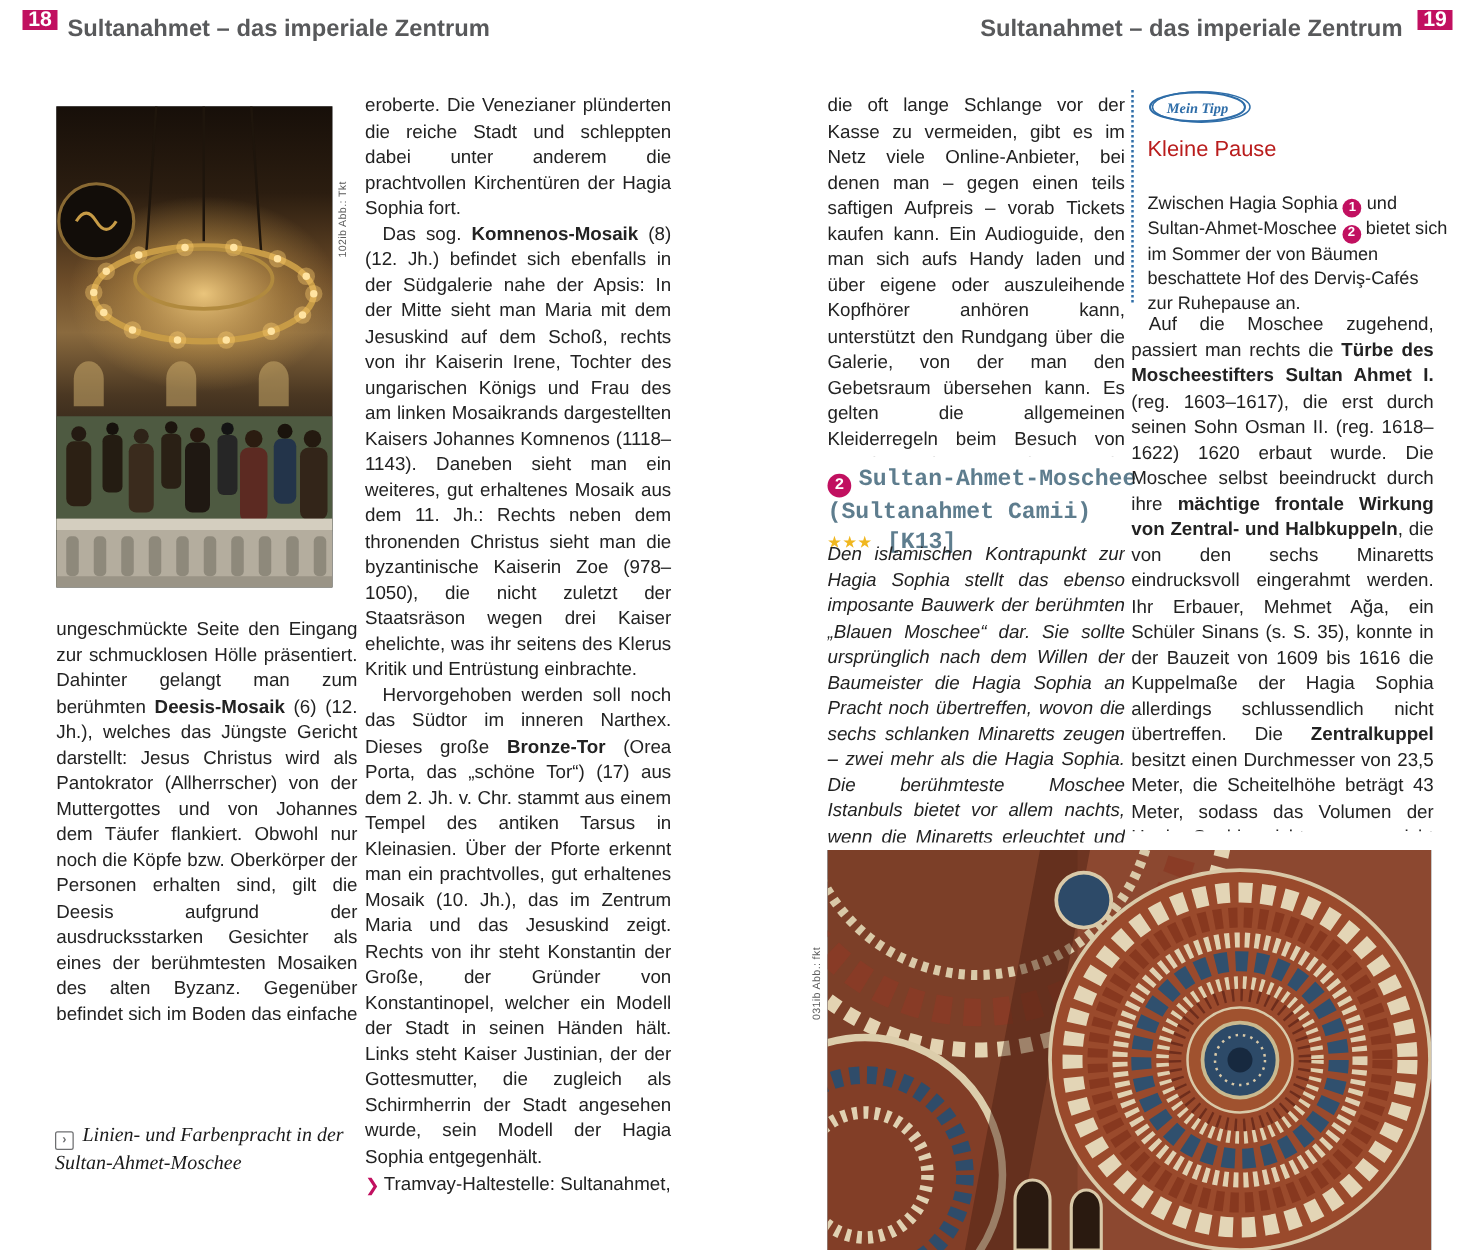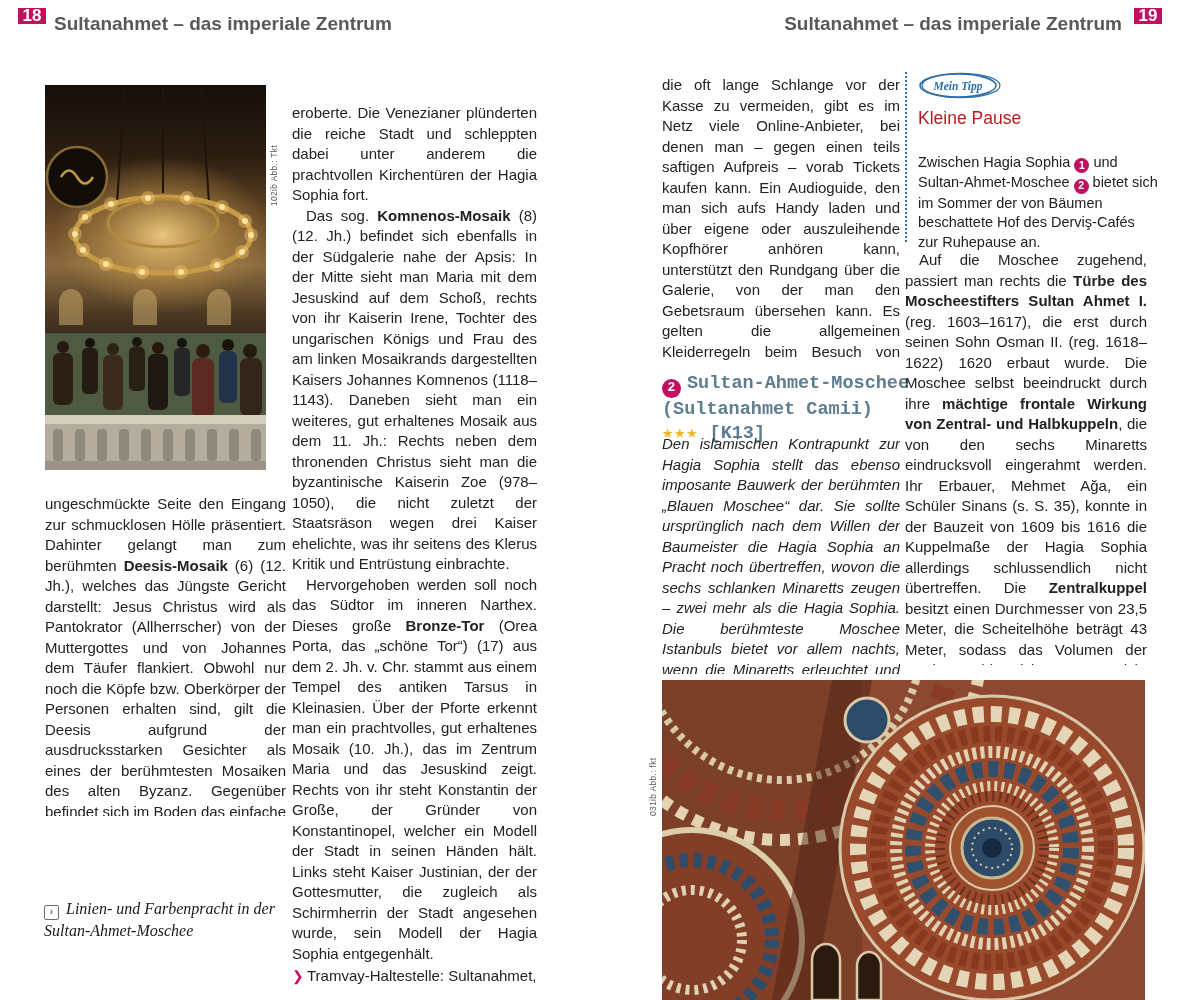--- a/index.html
+++ b/index.html
@@ -159,21 +159,21 @@
     </svg>
   </div>
   <div class="credit" style="left:269px;top:86px;height:120px;">102ib Abb.: Tkt</div>
 
   <div class="col" style="left:45px;top:494px;width:241px;height:322px;"><span>ungeschmückte Seite den Eingang zur schmucklosen Hölle präsentiert. Dahinter gelangt man zum berühmten </span><span class="b">Deesis-Mosaik</span><span> (6) (12. Jh.), welches das Jüngste Gericht darstellt: Jesus Christus wird als Pantokrator (Allherrscher) von der Muttergottes und von Johannes dem Täufer flankiert. Obwohl nur noch die Köpfe bzw. Oberkörper der Personen erhalten sind, gilt die Deesis aufgrund der ausdrucksstarken Gesichter als eines der berühmtesten Mosaiken des alten Byzanz. Gegenüber befindet sich im Boden das einfache </span></div>
 
   <div class="caption" style="left:44px;top:898px;">
     <span class="cap-icon">›</span><span><span class="i">Linien- und Farbenpracht in der Sultan-Ahmet-Moschee</span></span>
   </div>
 
-  <div class="col" style="left:292px;top:75px;width:245px;height:885px;margin-top:28px;">
+  <div class="col" style="left:292px;top:75px;width:245px;height:885px;">
     <div><span>eroberte. Die Venezianer plünderten die reiche Stadt und schleppten dabei unter anderem die prachtvollen Kirchentüren der Hagia Sophia fort.</span></div>
     <div class="ind"><span>Das sog. </span><span class="b">Komnenos-Mosaik</span><span> (8) (12. Jh.) befindet sich ebenfalls in der Südgalerie nahe der Apsis: In der Mitte sieht man Maria mit dem Jesuskind auf dem Schoß, rechts von ihr Kaiserin Irene, Tochter des ungarischen Königs und Frau des am linken Mosaikrands dargestellten Kaisers Johannes Komnenos (1118–1143). Daneben sieht man ein weiteres, gut erhaltenes Mosaik aus dem 11. Jh.: Rechts neben dem thronenden Christus sieht man die byzantinische Kaiserin Zoe (978–1050), die nicht zuletzt der Staatsräson wegen drei Kaiser ehelichte, was ihr seitens des Klerus Kritik und Entrüstung einbrachte.</span></div>
     <div class="ind"><span>Hervorgehoben werden soll noch das Südtor im inneren Narthex. Dieses große </span><span class="b">Bronze-Tor</span><span> (Orea Porta, das „schöne Tor“) (17) aus dem 2. Jh. v. Chr. stammt aus einem Tempel des antiken Tarsus in Kleinasien. Über der Pforte erkennt man ein prachtvolles, gut erhaltenes Mosaik (10. Jh.), das im Zentrum Maria und das Jesuskind zeigt. Rechts von ihr steht Konstantin der Große, der Gründer von Konstantinopel, welcher ein Modell der Stadt in seinen Händen hält. Links steht Kaiser Justinian, der der Gottesmutter, die zugleich als Schirmherrin der Stadt angesehen wurde, sein Modell der Hagia Sophia entgegenhält.</span></div>
     <div class="info">
       <span class="info-arrow">❯</span><span><span>Tramvay-Haltestelle: Sultanahmet, https://muze.gen.tr/muze-detay/aya sofya (engl., enthält auch einen Link für das Onlineticket, s.u.), tgl. 9–19.30 Uhr (letzter Einlass 19 Uhr), 25 € (nicht im Museumspass enthalten). Der Ticketschalter befindet sich an der östlichen Seite nahe dem Bab-i Hümayun (Eingangstor zum Topkapı Sarayı </span></span>
     </div>
   </div>
 
   <div class="col" style="left:662px;top:75px;width:238px;height:290px;"><span>die oft lange Schlange vor der Kasse zu vermeiden, gibt es im Netz viele Online-Anbieter, bei denen man – gegen einen teils saftigen Aufpreis – vorab Tickets kaufen kann. Ein Audioguide, den man sich aufs Handy laden und über eigene oder auszuleihende Kopfhörer anhören kann, unterstützt den Rundgang über die Galerie, von der man den Gebetsraum übersehen kann. Es gelten die allgemeinen Kleiderregeln beim Besuch von Moscheen (s. S. 125). Betende sollten nicht fotografiert werden. Während des Freitagsgebets (ca. 12.30–14.30 Uhr) wird die Besichtigung unterbrochen.</span></div>
 

